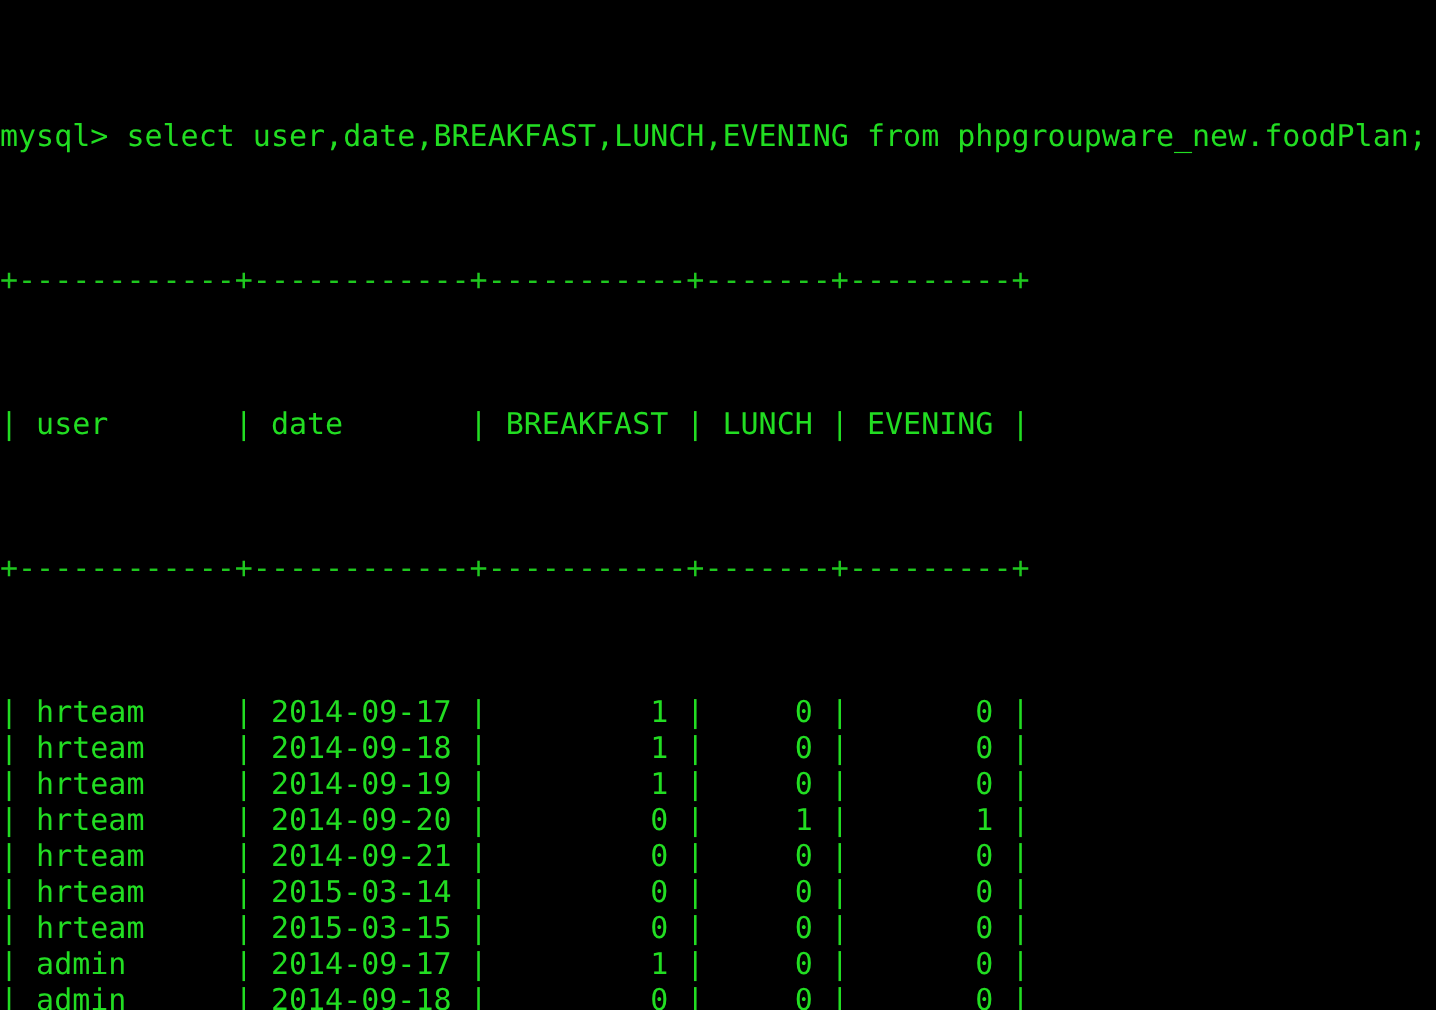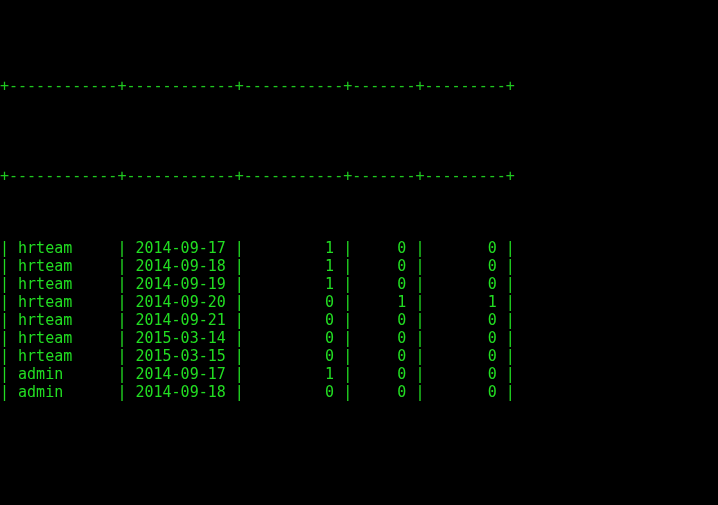--- a/index.html
+++ b/index.html
@@ -38,23 +38,25 @@
   }
   .rule {
     color: #1fc81f;
   }
 </style>
 </head>
 <body>
 
 <div id="terminal">
 
+  <span class="term-line">mysql&gt; select user,date,BREAKFAST,LUNCH,EVENING from phpgroupware_new.foodPlan;</span>
 
   <span class="term-line rule">+------------+------------+-----------+-------+---------+</span>
 
+  <span class="term-line">| user       | date       | BREAKFAST | LUNCH | EVENING |</span>
 
   <span class="term-line rule">+------------+------------+-----------+-------+---------+</span>
 
   <div id="table-body"><span class="term-line">| hrteam     | 2014-09-17 |         1 |     0 |       0 |</span><span class="term-line">| hrteam     | 2014-09-18 |         1 |     0 |       0 |</span><span class="term-line">| hrteam     | 2014-09-19 |         1 |     0 |       0 |</span><span class="term-line">| hrteam     | 2014-09-20 |         0 |     1 |       1 |</span><span class="term-line">| hrteam     | 2014-09-21 |         0 |     0 |       0 |</span><span class="term-line">| hrteam     | 2015-03-14 |         0 |     0 |       0 |</span><span class="term-line">| hrteam     | 2015-03-15 |         0 |     0 |       0 |</span><span class="term-line">| admin      | 2014-09-17 |         1 |     0 |       0 |</span><span class="term-line">| admin      | 2014-09-18 |         0 |     0 |       0 |</span></div>
 
   
 
   
 
 </div>

